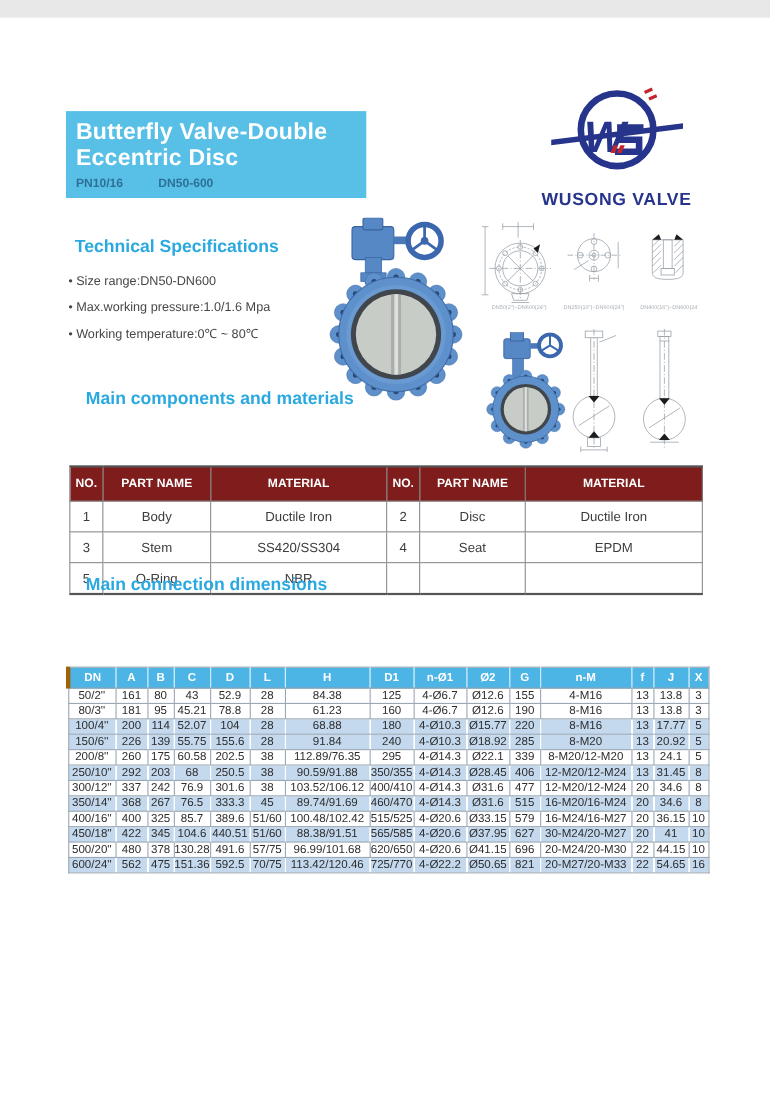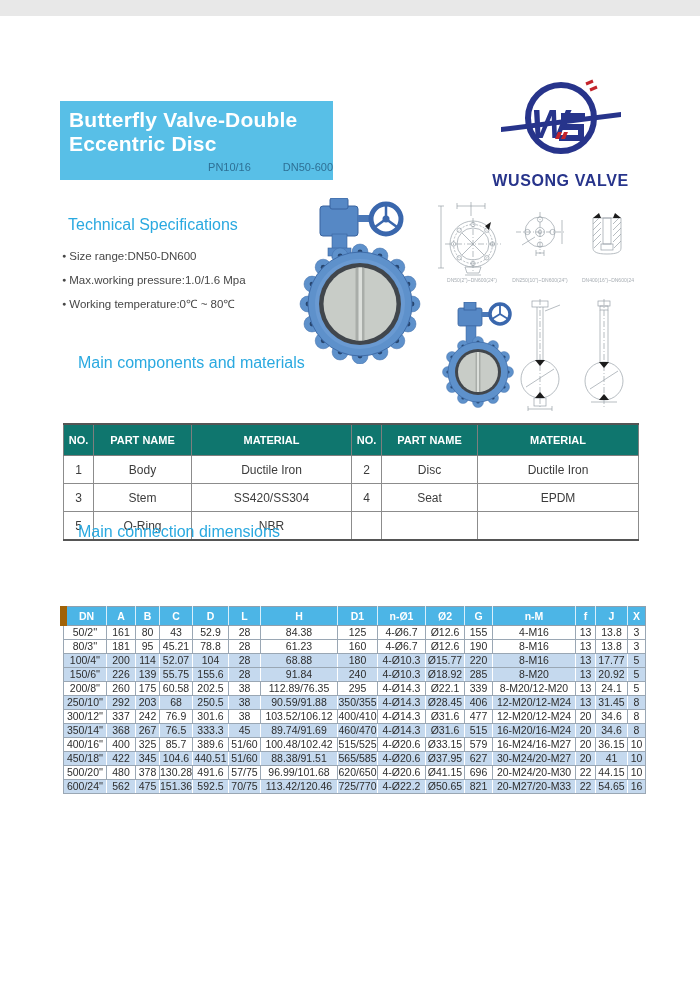--- a/index.html
+++ b/index.html
@@ -5,53 +5,53 @@
   html,body{margin:0;padding:0;background:#e8e8e8;}
   .page{
     position:relative;width:700px;height:1001px;background:#ffffff;
     margin:16px auto;overflow:hidden;
     font-family:"Liberation Sans",sans-serif;color:#3f3f3f;
   }
   
   .banner{position:absolute;left:60px;top:85px;width:273px;height:79px;
     background:#58bfe7;box-sizing:border-box;padding:7px 0 0 9px;}
   .banner-title{font-size:21px;line-height:24px;font-weight:bold;color:#ffffff;letter-spacing:.2px;}
-  .banner-sub{margin-top:5px;font-size:11px;font-weight:normal;color:#2e7095;text-align:right;}
+  .banner-sub{margin-top:5px;font-size:11px;font-weight:bold;color:#2e7095;}
   .banner-sub span{display:inline-block;}
   .banner-sub .pn{margin-right:32px;}
   
   .logo{position:absolute;left:468px;top:58px;width:185px;text-align:center;}
   .brand{margin-top:2px;font-size:16px;font-weight:bold;color:#27348b;letter-spacing:.6px;}
   
-  .sec{position:absolute;margin:0;font-size:16px;font-weight:normal;color:#2aa9e0;}
+  .sec{position:absolute;margin:0;font-size:16px;font-weight:bold;color:#2aa9e0;}
   .sec.ts{left:68px;top:200px;}
   .sec.cm{left:78px;top:338px;}
   .sec.cd{left:78px;top:507px;}
   
   .bullets{position:absolute;left:62px;top:228px;margin:0;padding:0;list-style:none;
     font-size:11.5px;line-height:24px;color:#474747;}
   .bullets li::before{content:"●";font-size:7px;vertical-align:2px;margin-right:3px;color:#474747;}
   
   .fig{position:absolute;}
   .caption{position:absolute;top:261px;font-size:5px;line-height:6px;color:#a7adb3;text-align:center;white-space:nowrap;overflow:hidden;}
   .cap1{left:433px;width:78px;}
   .cap2{left:510px;width:60px;}
   .cap3{left:582px;width:52px;}
   
   table{border-collapse:collapse;table-layout:fixed;}
   .ctable{position:absolute;left:63px;top:407px;width:575px;font-size:12px;}
-  .ctable th{background:#0f766e;color:#ffffff;font-size:11px;font-weight:bold;height:28px;
+  .ctable th{background:#7f1d1d;color:#ffffff;font-size:11px;font-weight:bold;height:28px;
     border:1px solid #7e7e7e;border-top:2px solid #555555;}
   .ctable td{height:25px;text-align:center;color:#3c3c3c;border:1px solid #8c8c8c;background:#ffffff;}
   .ctable tr:last-child td{border-bottom:2px solid #555555;}
   
   .dtable{position:absolute;left:60px;top:590px;width:582px;font-size:10.5px;}
   .dtable th{background:#4cb5e6;color:#ffffff;font-weight:bold;height:16px;font-size:10.5px;
     border:1px solid #8fa0ae;border-left:1px solid #d9effb;border-right:1px solid #d9effb;}
-  .dtable th:first-child{border-left:7px solid #a16207;}
+  .dtable th:first-child{border-left:4px solid #a16207;}
   .dtable th:last-child{border-right:1px solid #8fa0ae;}
   .dtable td{height:13px;line-height:13px;text-align:center;color:#2d2d2d;background:#ffffff;
     border:1px solid #9aa7b4;padding:0;white-space:nowrap;overflow:hidden;}
   .dtable tr.alt td{background:#c5d9ee;border-left-color:#ffffff;border-right-color:#ffffff;}
   .dtable tr.alt td:first-child{border-left-color:#9aa7b4;}
   .dtable tr.alt td:last-child{border-right-color:#9aa7b4;}
 </style>
 </head>
 <body>
 

